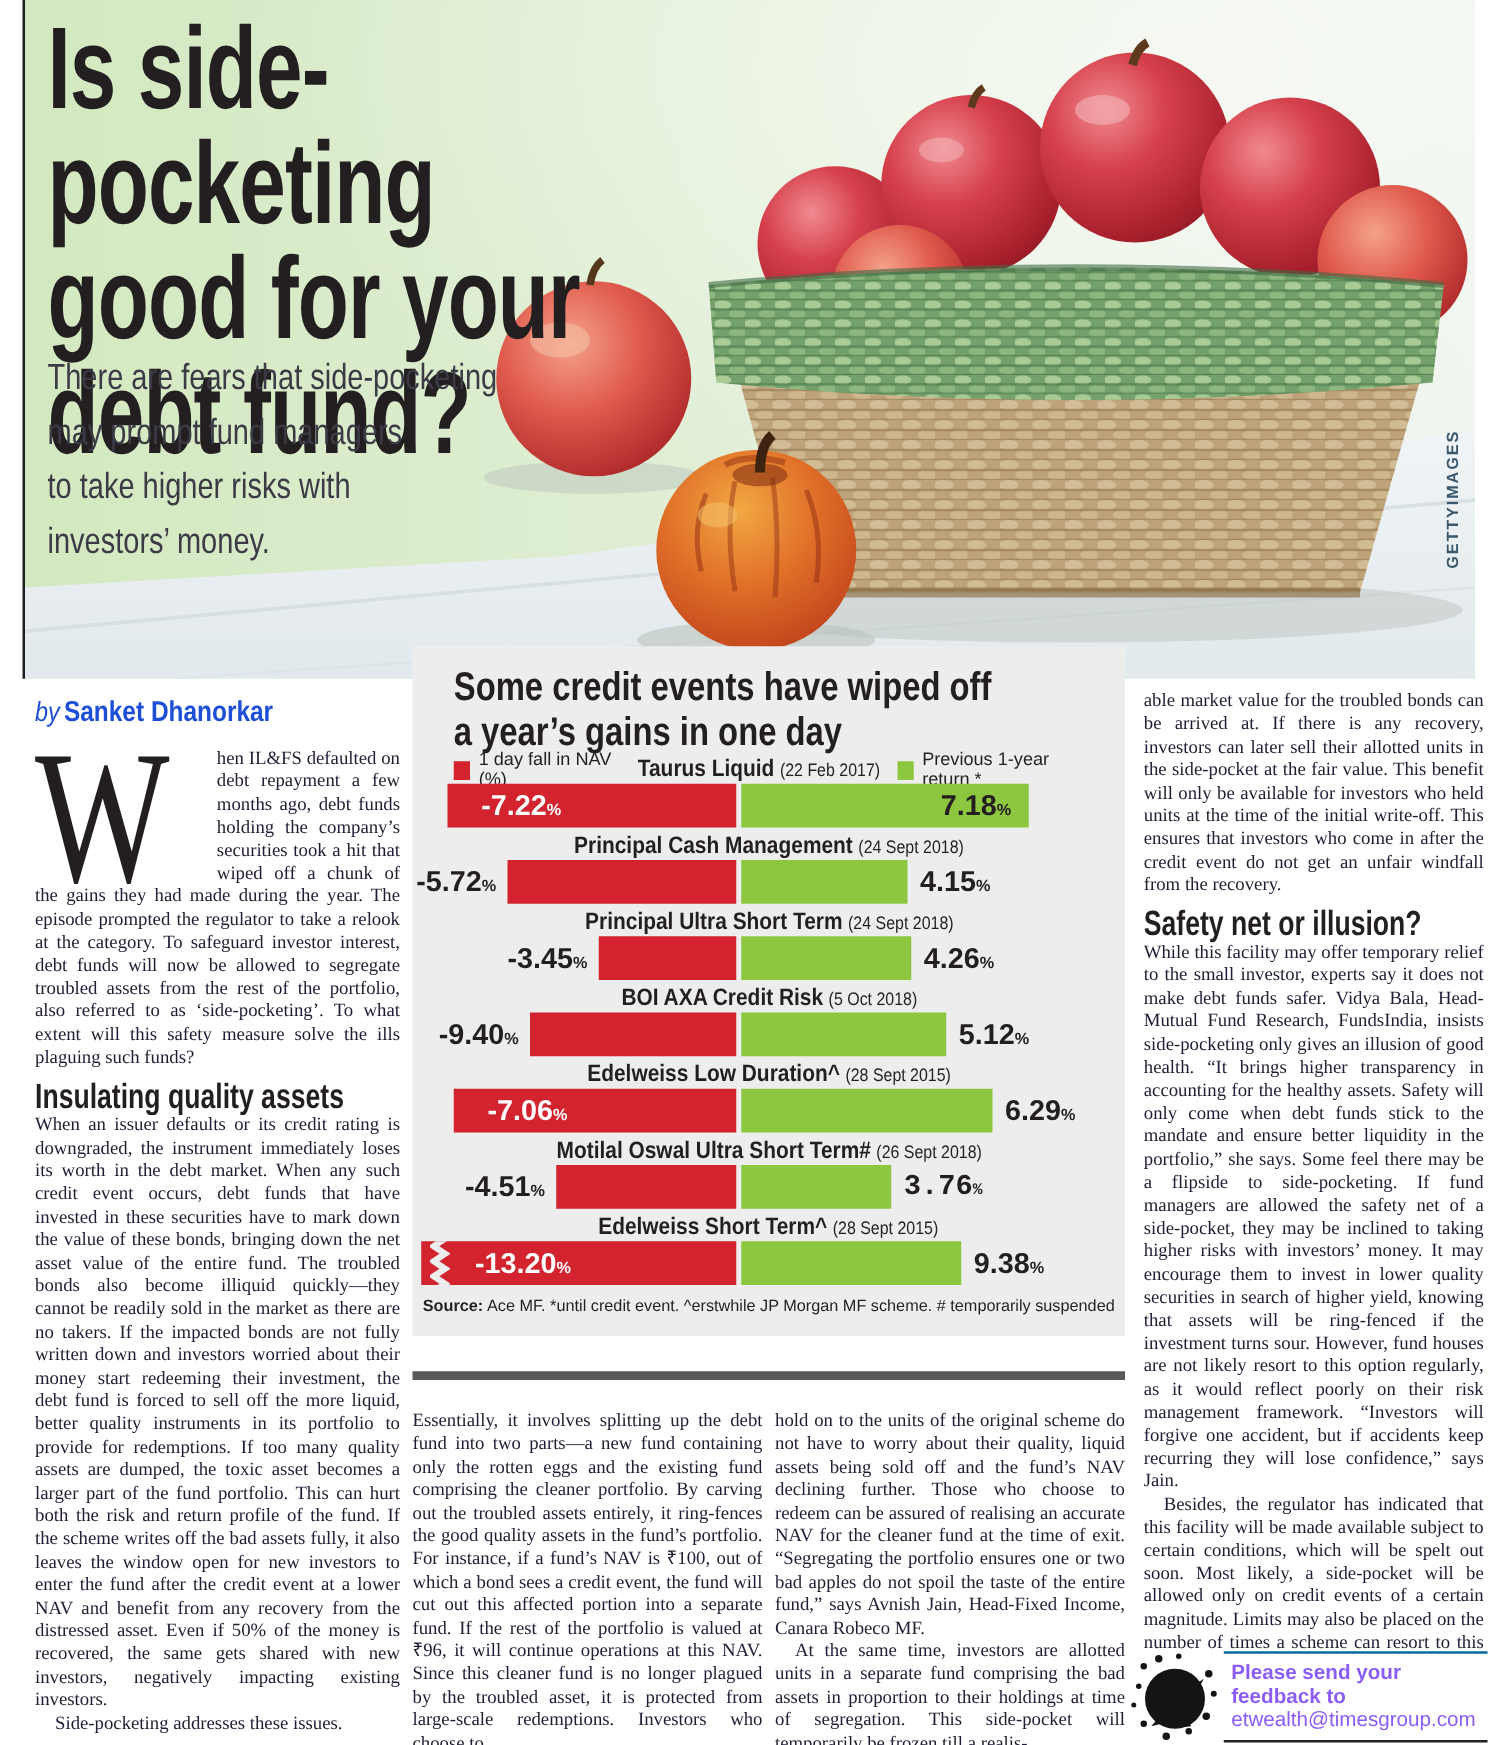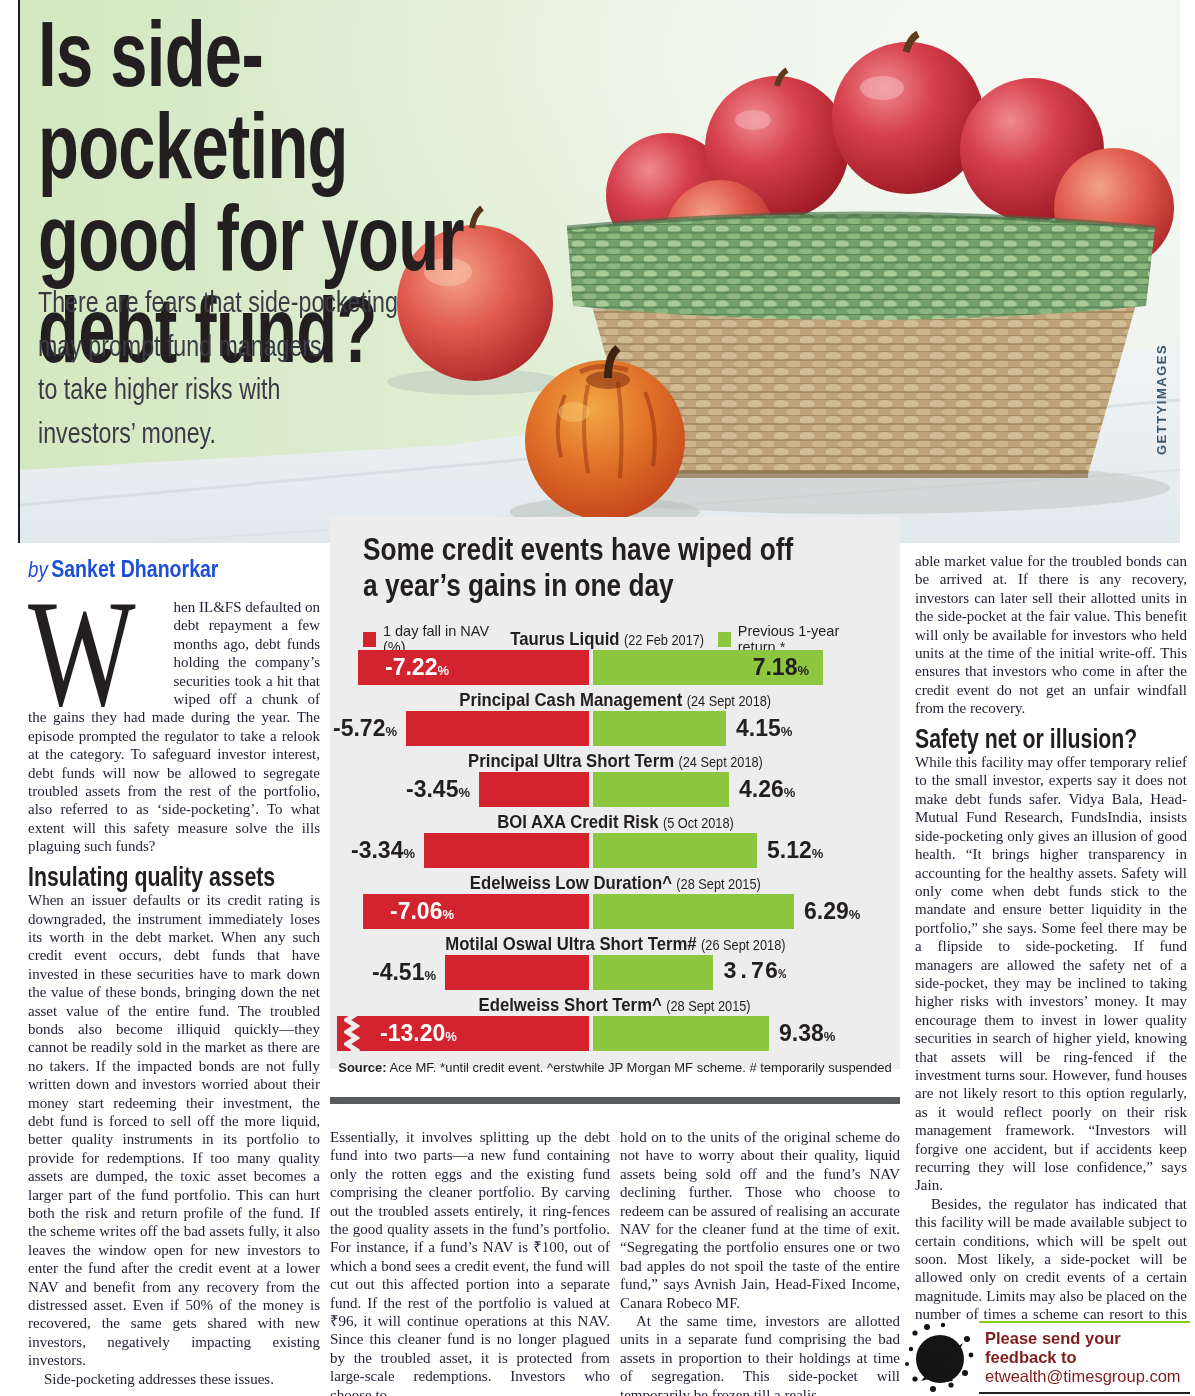--- a/index.html
+++ b/index.html
@@ -34,40 +34,40 @@
       margin:6px 2px 0 0;color:#231f20;}
   h3.sec{font-family:"Liberation Sans",sans-serif;color:#231f20;margin:12px 0 5px 0;
       font-size:28px;font-weight:bold;text-align:left;}
   h3.sec .inner{display:inline-block;transform:scaleX(.76);transform-origin:left top;white-space:nowrap;}
   
   .chart-panel{position:absolute;left:330px;top:517px;width:570px;height:552px;background:#ededee;}
   .panel-rule{position:absolute;left:330px;top:1097px;width:570px;height:7px;background:#58595b;}
   .chart-title{padding:14px 0 0 33px;color:#231f20;font-weight:bold;font-size:32px;line-height:36px;}
   .chart-title .inner{display:inline-block;transform:scaleX(.82);transform-origin:left top;white-space:pre-line;}
   .legend-row{display:flex;align-items:center;justify-content:center;
-      padding:0 30px 0 33px;margin-top:25px;height:22px;}
+      padding:0 30px 0 33px;margin-top:2px;height:22px;}
   .legend-item{display:flex;align-items:center;font-size:14.5px;color:#231f20;}
   .swatch{width:15px;height:15px;margin-right:7px;display:inline-block;}
   .legend-name b,.crow-name b{font-size:19px;font-weight:bold;color:#231f20;}
   .cdate{font-size:14.5px;color:#231f20;margin-left:5px;}
   .legend-name .inner,.crow-name .inner{display:inline-block;transform:scaleX(.88);transform-origin:center top;white-space:nowrap;}
   .crow-name{text-align:center;height:22px;line-height:22px;margin-top:4px;}
   .crow-bars{position:relative;width:570px;height:35px;}
   .bar{position:absolute;top:0;height:35px;}
   .vlabel{position:absolute;top:0;height:35px;line-height:35px;white-space:nowrap;
       font-weight:bold;font-size:23px;color:#231f20;}
   .vlabel .pct{font-size:13px;}
   .vlabel.white{color:#ffffff;margin-left:15px;}
   .source-line{margin-top:9px;text-align:center;font-size:13px;color:#231f20;}
   .source-line b{font-weight:bold;}
   
   .feedback{position:absolute;left:903px;top:1320px;width:287px;height:74px;display:flex;align-items:center;}
   .feedback .splat{width:76px;height:76px;flex:0 0 76px;}
-  .feedback .fb-text{flex:1;border-top:2px solid #84cc16;border-bottom:2px solid #231f20;
-      padding:6px 0 6px 6px;color:#7f1d1d;}
+  .feedback .fb-text{flex:1;border-top:2px solid #0369a1;border-bottom:2px solid #231f20;
+      padding:6px 0 6px 6px;color:#8b5cf6;}
   .fb-line1{font-weight:bold;font-size:16.5px;line-height:19px;}
   .fb-line2{font-size:16.5px;line-height:19px;}
 </style>
 </head>
 <body>
 
 <div class="page-edge"></div>
 <div class="hero">
   <svg width="1160" height="543" viewBox="0 0 1160 543">
     <defs>
@@ -232,21 +232,21 @@
       <div class="crow-name"><span class="inner"><b>Principal Ultra Short Term</b><span class="cdate">(24 Sept 2018)</span></span></div>
       <div class="crow-bars">
         <div class="bar" style="left: 149px; width: 110px; background: rgb(210, 35, 46);"></div>
         <div class="vlabel" style="right: 430px;"><span><span>-3.45</span><span class="pct">%</span></span></div>
         <div class="bar" style="left: 263px; width: 136px; background: rgb(141, 198, 63);"></div>
         <div class="vlabel" style="left: 409px;"><span><span>4.26</span><span class="pct">%</span></span></div>
       </div>
       <div class="crow-name"><span class="inner"><b>BOI AXA Credit Risk</b><span class="cdate">(5 Oct 2018)</span></span></div>
       <div class="crow-bars">
         <div class="bar" style="left: 94px; width: 165px; background: rgb(210, 35, 46);"></div>
-        <div class="vlabel" style="right: 485px;"><span><span>-3.34</span><span class="pct">%</span></span></div>
+        <div class="vlabel" style="right: 485px;"><span><span>-9.40</span><span class="pct">%</span></span></div>
         <div class="bar" style="left: 263px; width: 164px; background: rgb(141, 198, 63);"></div>
         <div class="vlabel" style="left: 437px;"><span><span>5.12</span><span class="pct">%</span></span></div>
       </div>
       <div class="crow-name"><span class="inner"><b>Edelweiss Low Duration^</b><span class="cdate">(28 Sept 2015)</span></span></div>
       <div class="crow-bars">
         <div class="bar" style="left: 33px; width: 226px; background: rgb(210, 35, 46);"></div>
         <div class="vlabel white" style="left: 45px;"><span><span>-7.06</span><span class="pct">%</span></span></div>
         <div class="bar" style="left: 263px; width: 201px; background: rgb(141, 198, 63);"></div>
         <div class="vlabel" style="left: 474px;"><span><span>6.29</span><span class="pct">%</span></span></div>
       </div>

